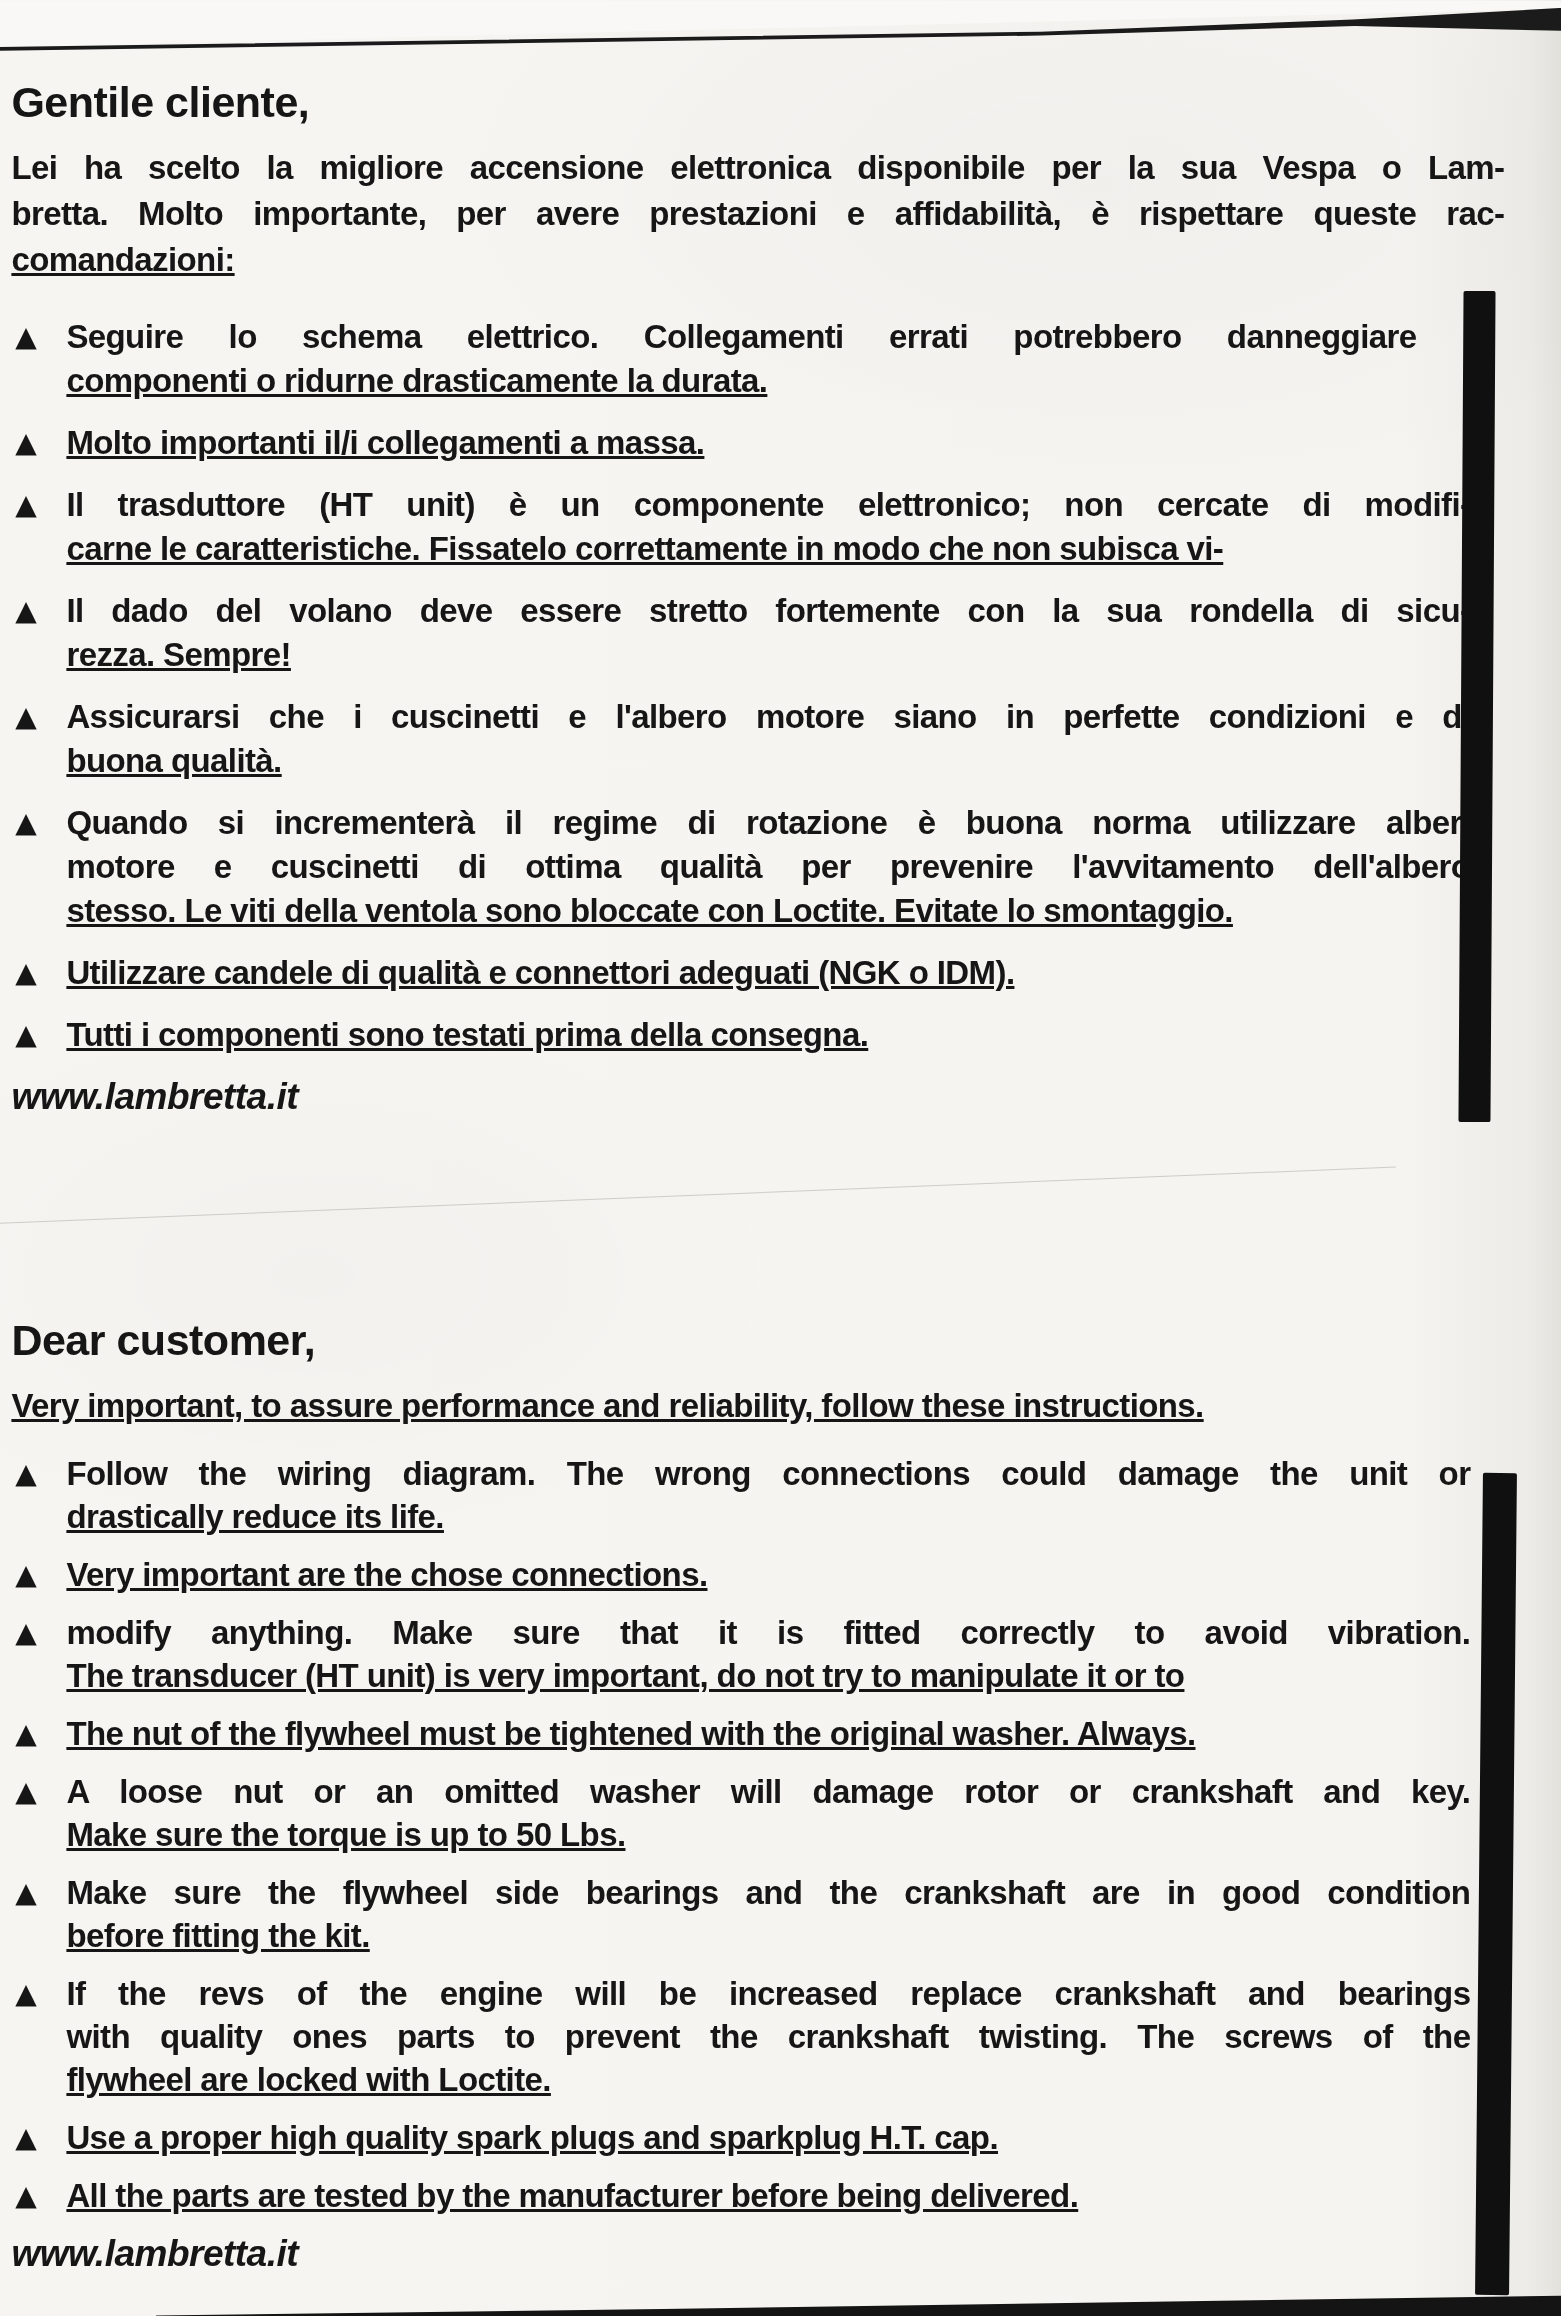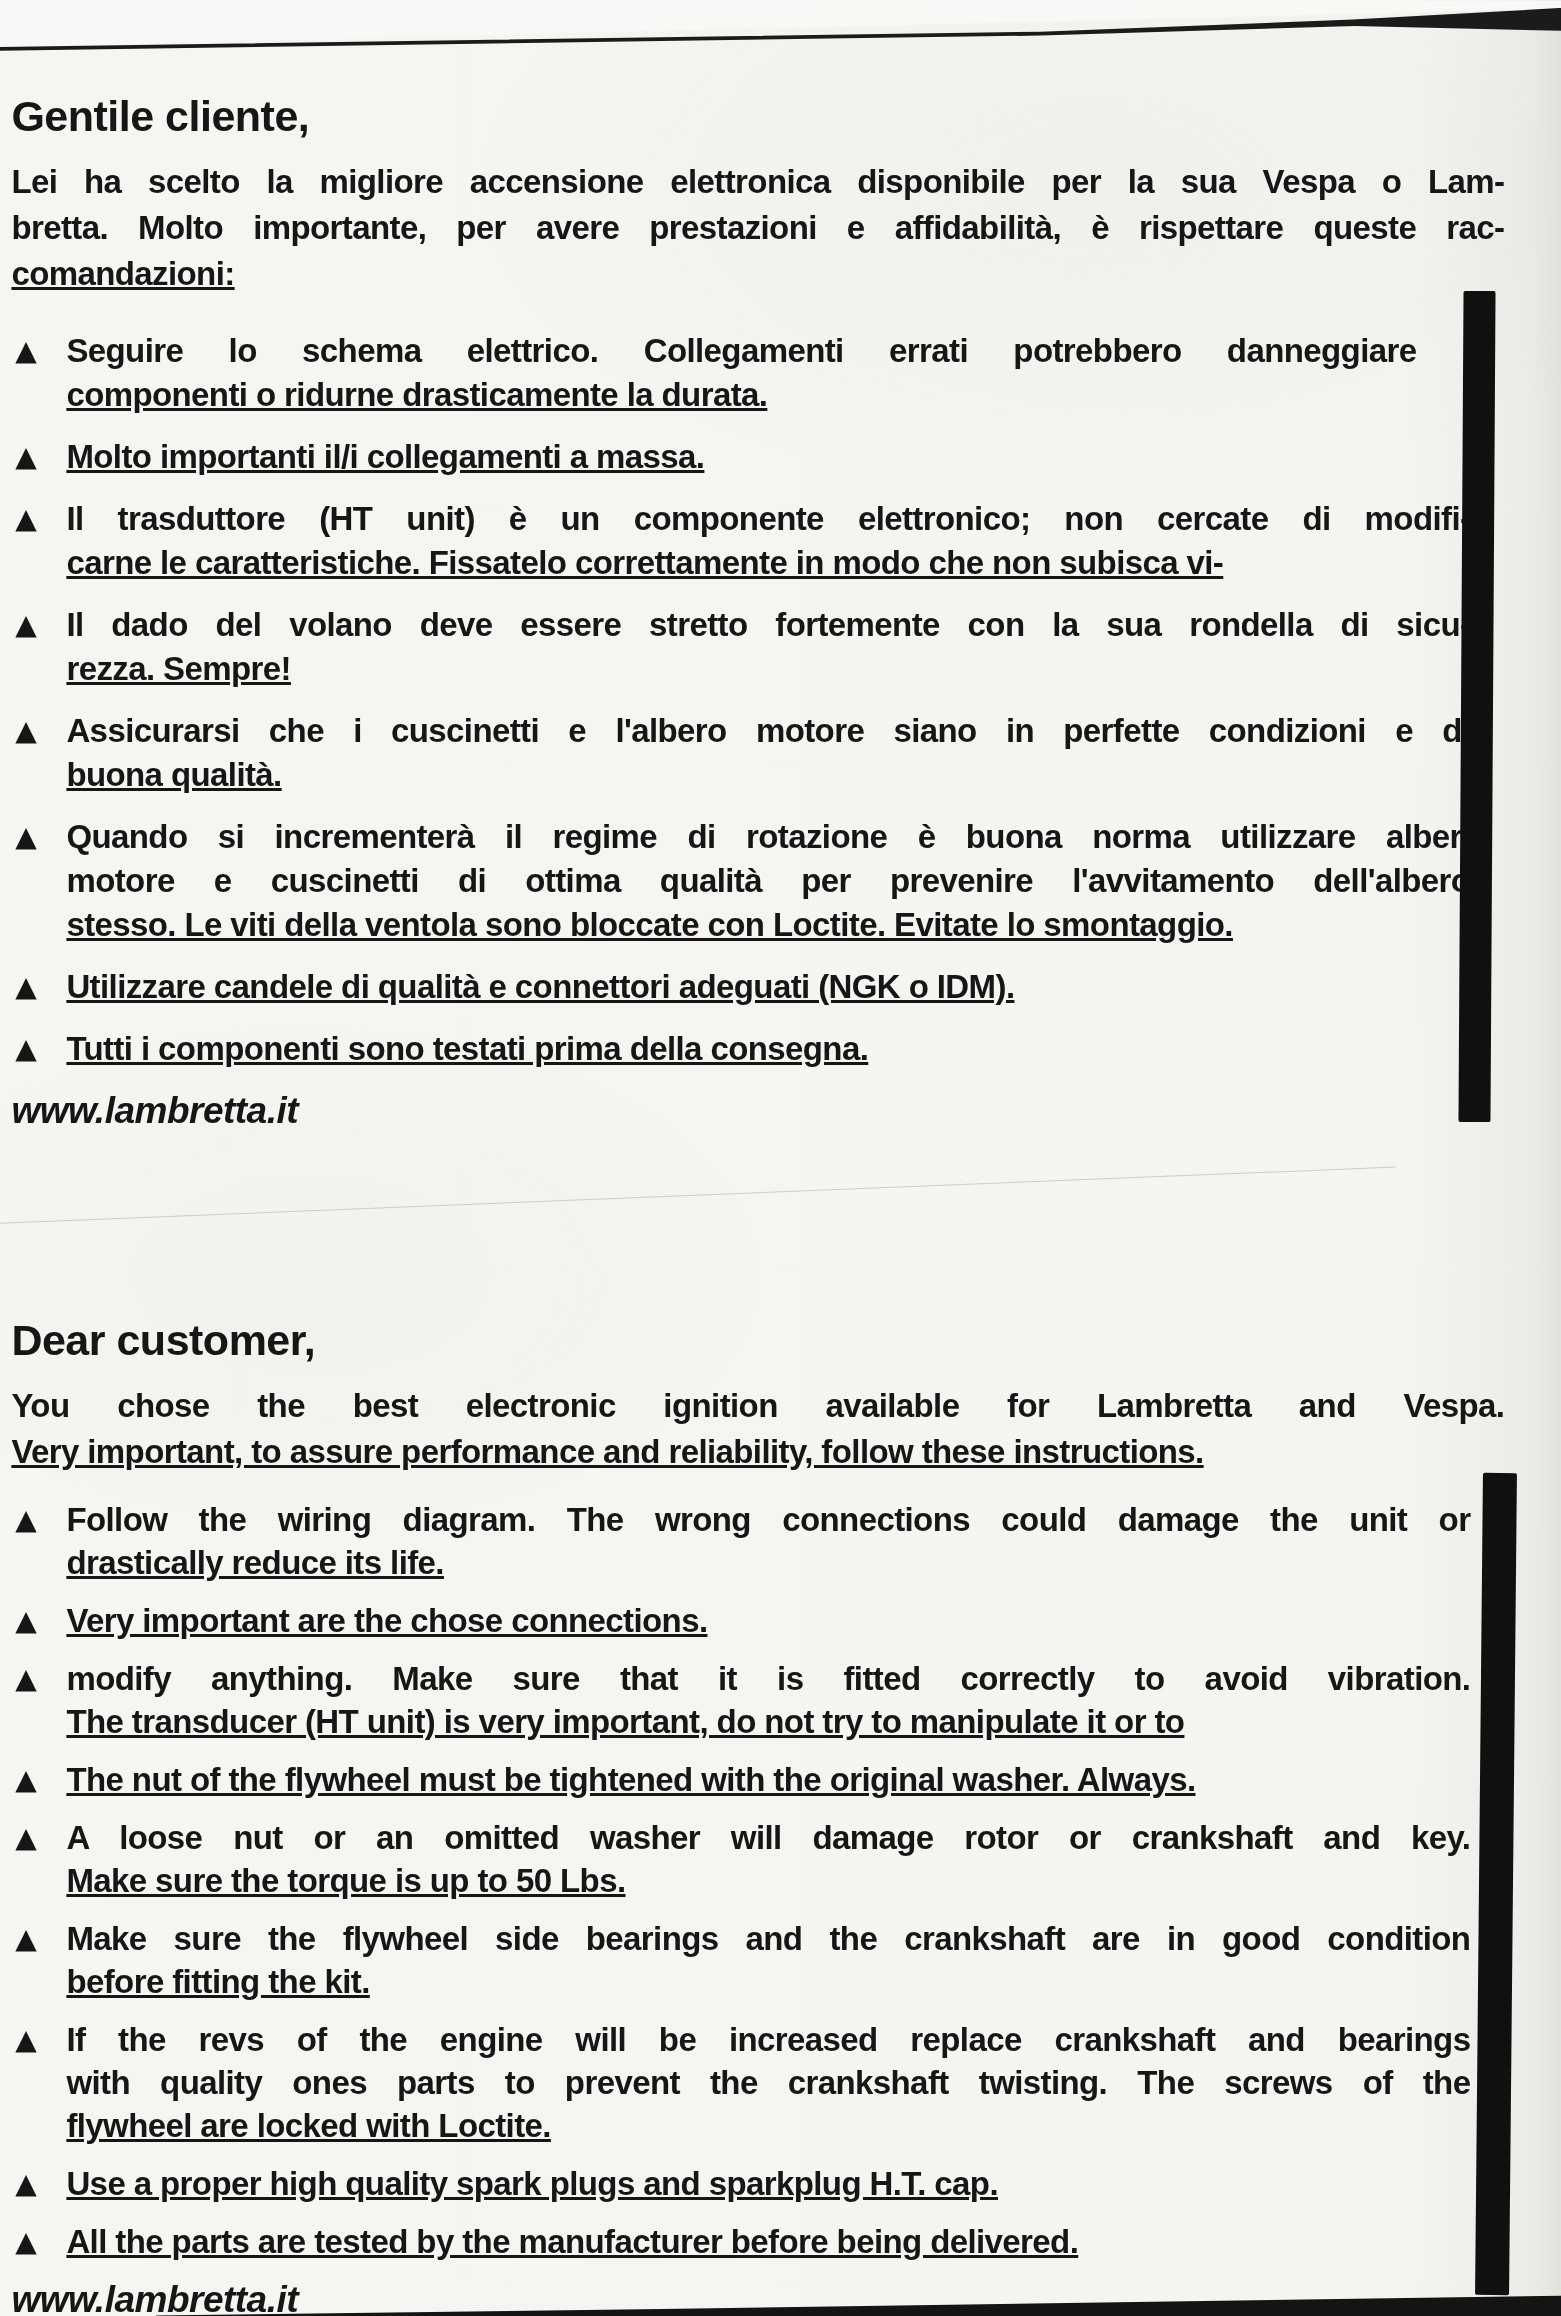--- a/index.html
+++ b/index.html
@@ -16,21 +16,21 @@
       linear-gradient(90deg, #f6f5f2 0%, #f5f4f1 90%, #ecebe7 98%, #e3e1dc 100%),
       #f5f4f1;
   }
   .artifacts{position:absolute;left:0;top:0;width:1561px;height:2317px;pointer-events:none;}
   .crease{
     position:absolute;left:-7.6px;top:1223px;width:1405px;height:0;
     border-top:1.9px solid #c2bfb8;opacity:.75;
     transform:rotate(-2.3deg);transform-origin:left center;
   }
   .sec{position:absolute;left:11.4px;width:1493px;}
-  .sec-it{top:93px;}
+  .sec-it{top:79px;}
   .sec-en{top:1317px;}
   .sec h1{
     font-size:43px;line-height:47px;margin:0 0 19px 0;letter-spacing:-0.5px;
   }
   .intro{font-size:33px;line-height:46px;letter-spacing:-0.6px;}
   .tline{text-align:justify;text-align-last:justify;}
   .tline:last-child{text-align-last:left;text-decoration:underline;}
   .bullets{width:1459px;}
   .sec-it .bullets{margin-top:32px;}
   .sec-en .bullets{margin-top:23px;}
@@ -132,21 +132,20 @@
           </div>
         </div>
       </div>
     <div class="furl">www.lambretta.it</div>
   </section>
   <div class="vbar vbar-it"></div>
 
   <section class="sec sec-en">
     <h1>Dear customer,</h1>
     <div class="intro">
-        <div class="tline">You chose the best electronic ignition available for Lambretta and Vespa.</div>
         <div class="tline">Very important, to assure performance and reliability, follow these instructions.</div>
       </div>
     <div class="bullets">
         <div class="bullet">
           <span class="tri">▲</span>
           <div class="btext">
             <div class="tline">Follow the wiring diagram. The wrong connections could damage the unit or</div>
             <div class="tline">drastically reduce its life.</div>
           </div>
         </div>

